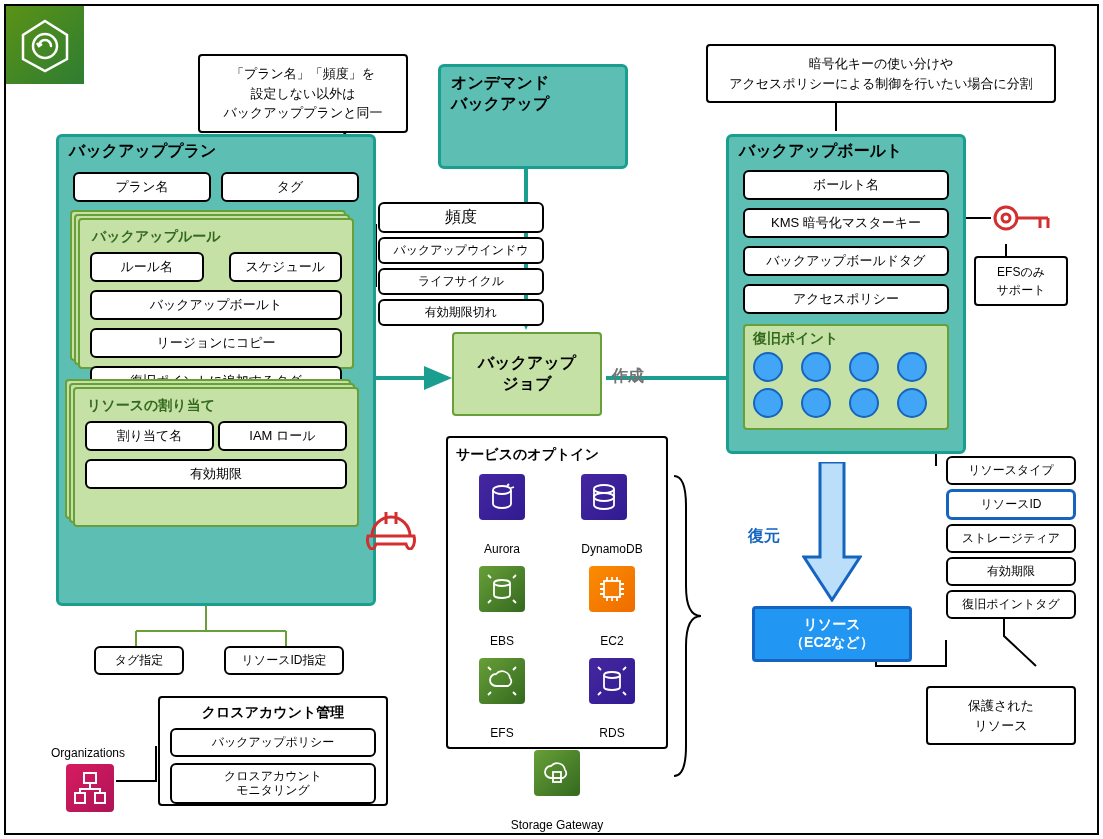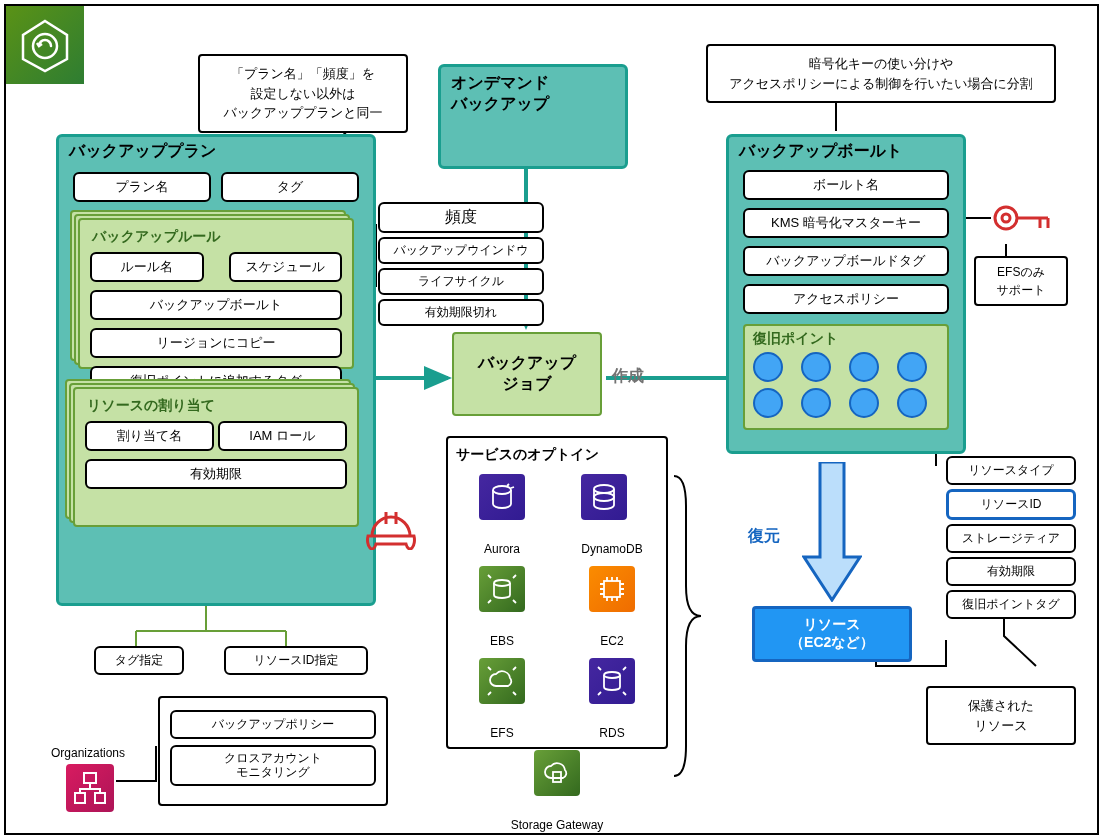--- a/index.html
+++ b/index.html
@@ -138,21 +138,21 @@
 <svg width="54" height="44" viewBox="0 0 54 44">
         <g fill="none" stroke="#d32f2f" stroke-width="3">
           <path d="M8,30 a18,18 0 0 1 38,0"></path>
           <path d="M4,30 L50,30 a4,8 0 0 1 -8,8 L12,38 a4,8 0 0 1 -8,-8 Z"></path>
           <path d="M22,6 L22,18 M32,6 L32,18"></path>
         </g>
       </svg>
 </div>
 
 <div class="abs pill" style="left:88px;top:640px;width:90px;font-size:12px">タグ指定</div>
-<div class="abs pill" style="left:218px;top:640px;width:144px;font-size:12px">リソースID指定</div>
+<div class="abs pill" style="left:218px;top:640px;width:120px;font-size:12px">リソースID指定</div>
 
 <div class="abs green-panel" style="left:446px;top:326px;width:150px;height:84px;display:flex;align-items:center;justify-content:center">
   <div style="font-size:16px;font-weight:bold;text-align:center;white-space:pre-line">バックアップ
 ジョブ</div>
 </div>
 <div class="abs" style="left:606px;top:360px;font-size:16px;color:#737373;font-weight:bold">作成</div>
 
 <div class="abs teal-panel" style="left:720px;top:128px;width:240px;height:320px">
   <div class="panel-title">バックアップボールト</div>
   <div style="padding:4px 14px">
@@ -205,20 +205,21 @@
   <div class="pill" style="font-size:12px;margin-top:4px;border:3px solid #1565c0">リソースID</div>
   <div class="pill" style="font-size:12px;margin-top:4px">ストレージティア</div>
   <div class="pill" style="font-size:12px;margin-top:4px">有効期限</div>
   <div class="pill" style="font-size:12px;margin-top:4px">復旧ポイントタグ</div>
 </div>
 
 <div class="abs callout" style="left:920px;top:680px;width:150px;white-space:pre-line">保護された
 リソース</div>
 
 <div class="abs white-panel" style="left:152px;top:690px;width:230px;height:110px;padding:6px 10px">
+  <div style="font-size:14px;font-weight:bold;text-align:center">クロスアカウント管理</div>
   <div class="pill" style="margin-top:6px;font-size:12px">バックアップポリシー</div>
   <div class="pill" style="margin-top:6px;font-size:12px;white-space:pre-line;line-height:1.2">クロスアカウント
 モニタリング</div>
 </div>
 <div class="abs" style="left:45px;top:740px;font-size:12px">Organizations</div>
 <div class="abs" style="left:60px;top:758px;width:48px;height:48px;background:linear-gradient(135deg,#d81b60,#ad1457);border-radius:4px;display:flex;align-items:center;justify-content:center">
 <svg width="34" height="34" viewBox="0 0 34 34">
         <g fill="none" stroke="#fff" stroke-width="2">
           <rect x="11" y="2" width="12" height="10"></rect>
           <rect x="2" y="22" width="10" height="10"></rect>

